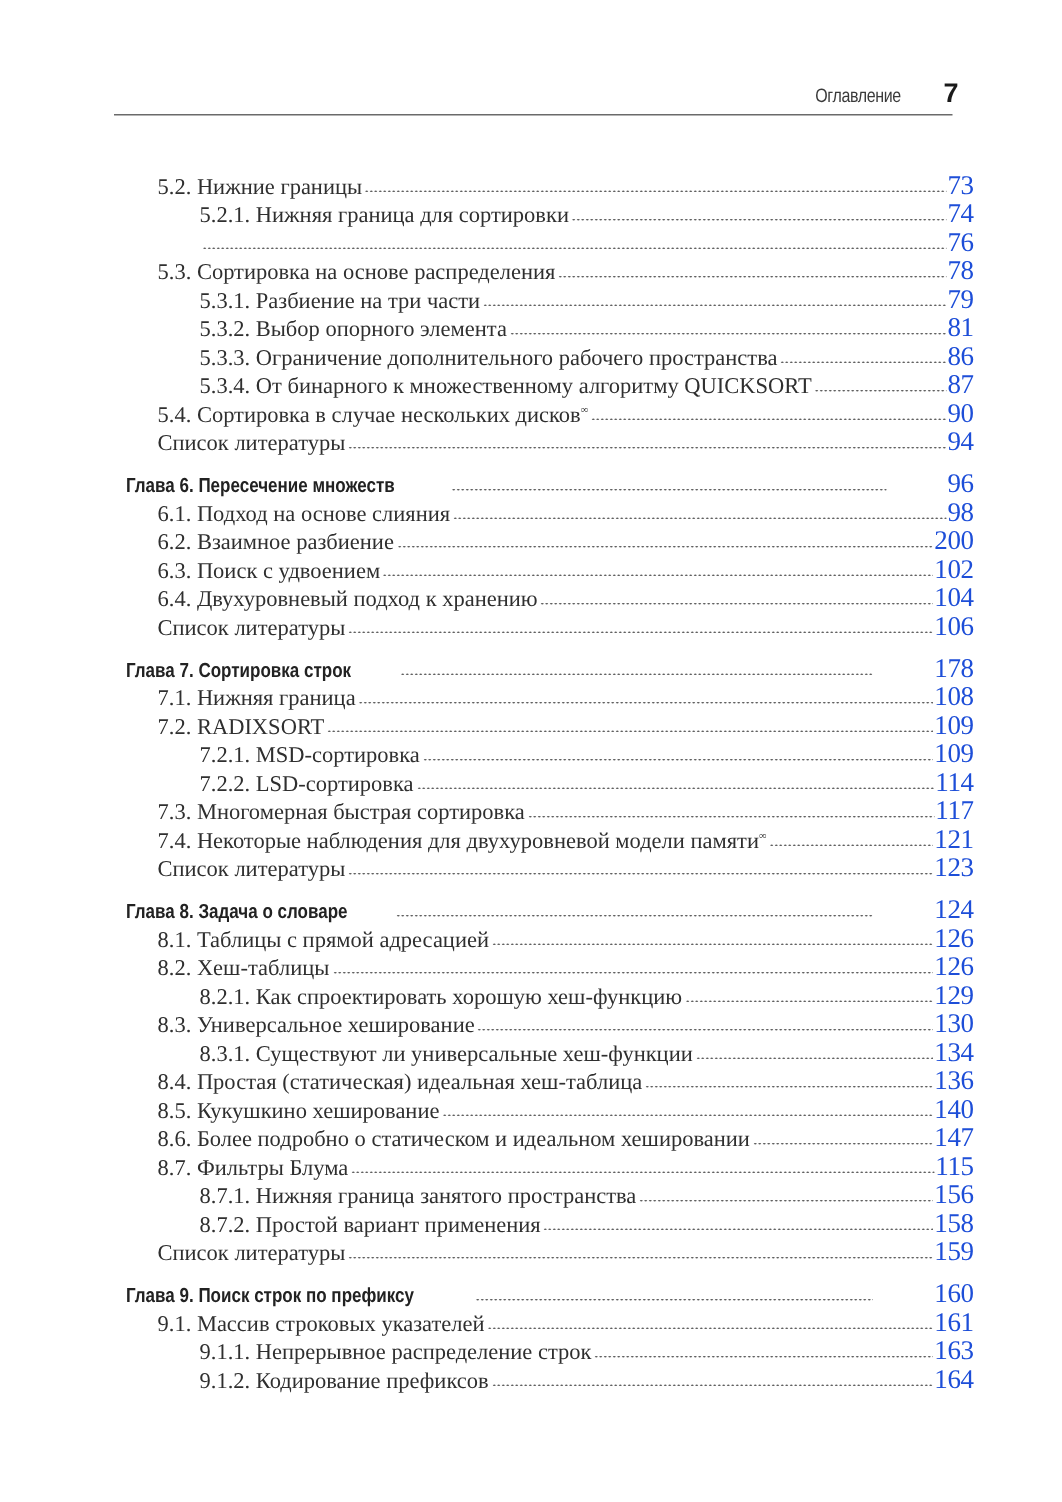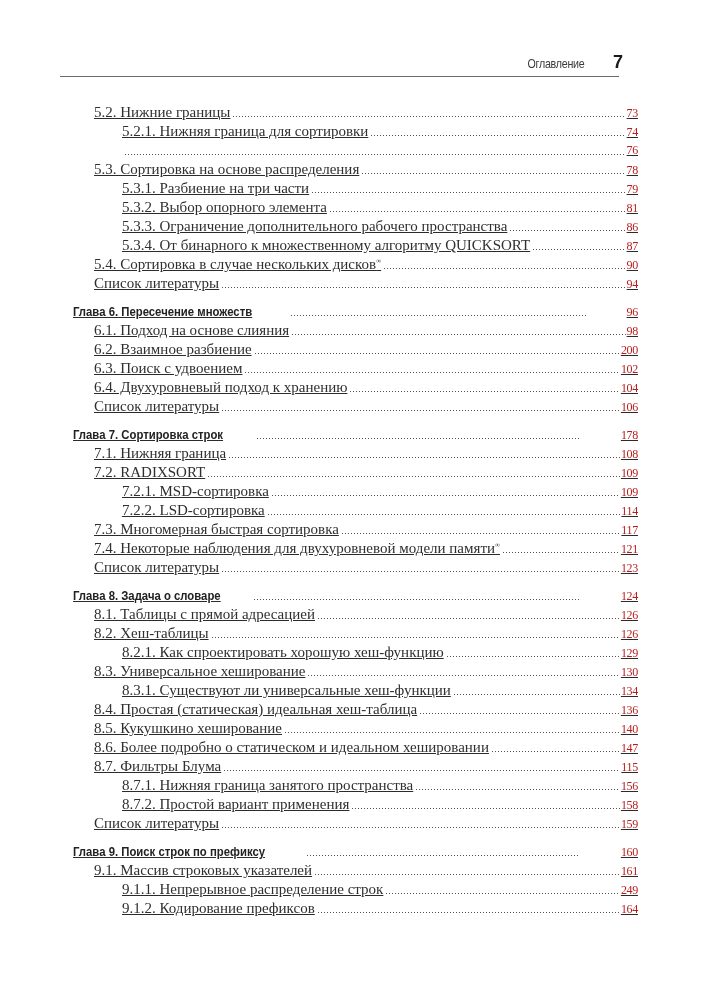--- a/index.html
+++ b/index.html
@@ -9,21 +9,21 @@
     }
     body {
       width: 708px;
       height: 1001px;
       position: relative;
       overflow: hidden;
       color: #2b2b2b;
     }
     .page-header {
       position: absolute;
-      left: 60px;
+      left: 76px;
       top: 50px;
       width: 566px;
       height: 27px;
     }
     .header-title {
       position: absolute;
       right: 42px;
       top: 6px;
       font-family: "Liberation Sans", "DejaVu Sans", sans-serif;
       font-size: 13px;
@@ -47,24 +47,23 @@
       top: 26px;
       width: 559px;
       height: 0;
       border-top: 1.5px solid #6a6a6a;
     }
     .toc {
       position: absolute;
       left: 73px;
       top: 103px;
       width: 565px;
-      margin: 0;
+      margin: 11px;
       padding: 0;
       list-style: none;
-      text-decoration: underline;
     }
     .toc-entry {
       display: flex;
       align-items: baseline;
       height: 19px;
       line-height: 19px;
       font-family: "Liberation Serif", "DejaVu Serif", serif;
       font-size: 15px;
       color: #2f2f2f;
       white-space: nowrap;
@@ -101,23 +100,23 @@
       position: relative;
       top: -5px;
       background-image: radial-gradient(circle, #555 0.7px, transparent 0.9px);
       background-size: 3px 2px;
       background-repeat: repeat-x;
       background-position: left center;
     }
     .entry-page {
       flex: 0 0 auto;
       font-family: "Liberation Serif", "DejaVu Serif", serif;
-      font-size: 12px;
+      font-size: 18px;
       font-weight: normal;
-      color: #b91c1c;
+      color: #1d4ed8;
       letter-spacing: -0.3px;
     }
   </style>
 </head>
 <body>
 
 <div class="page-header">
   <span class="header-title">Оглавление</span>
   <span class="header-page">7</span>
   <div class="header-rule"></div>
@@ -314,20 +313,20 @@
       <span class="entry-page">160</span>
     </li>
     <li class="toc-entry lvl1">
       <span class="entry-text"><span>9.1. Массив строковых указателей</span></span>
       <span class="leader"></span>
       <span class="entry-page">161</span>
     </li>
     <li class="toc-entry lvl2">
       <span class="entry-text"><span>9.1.1. Непрерывное распределение строк</span></span>
       <span class="leader"></span>
-      <span class="entry-page">249</span>
+      <span class="entry-page">163</span>
     </li>
     <li class="toc-entry lvl2">
       <span class="entry-text"><span>9.1.2. Кодирование префиксов</span></span>
       <span class="leader"></span>
       <span class="entry-page">164</span>
     </li>
   </ul>
 
 </body></html>

